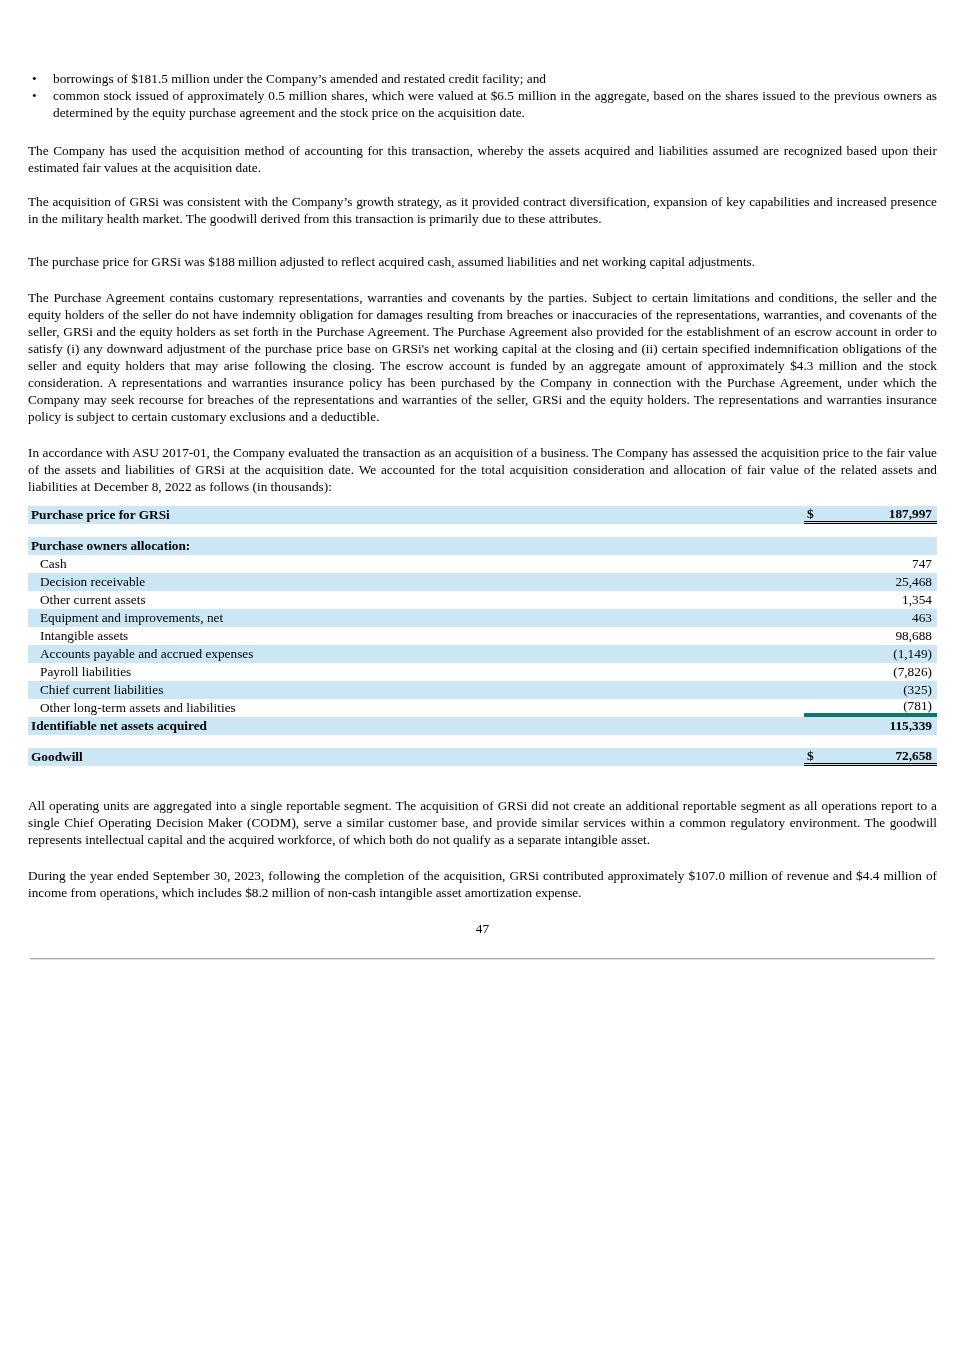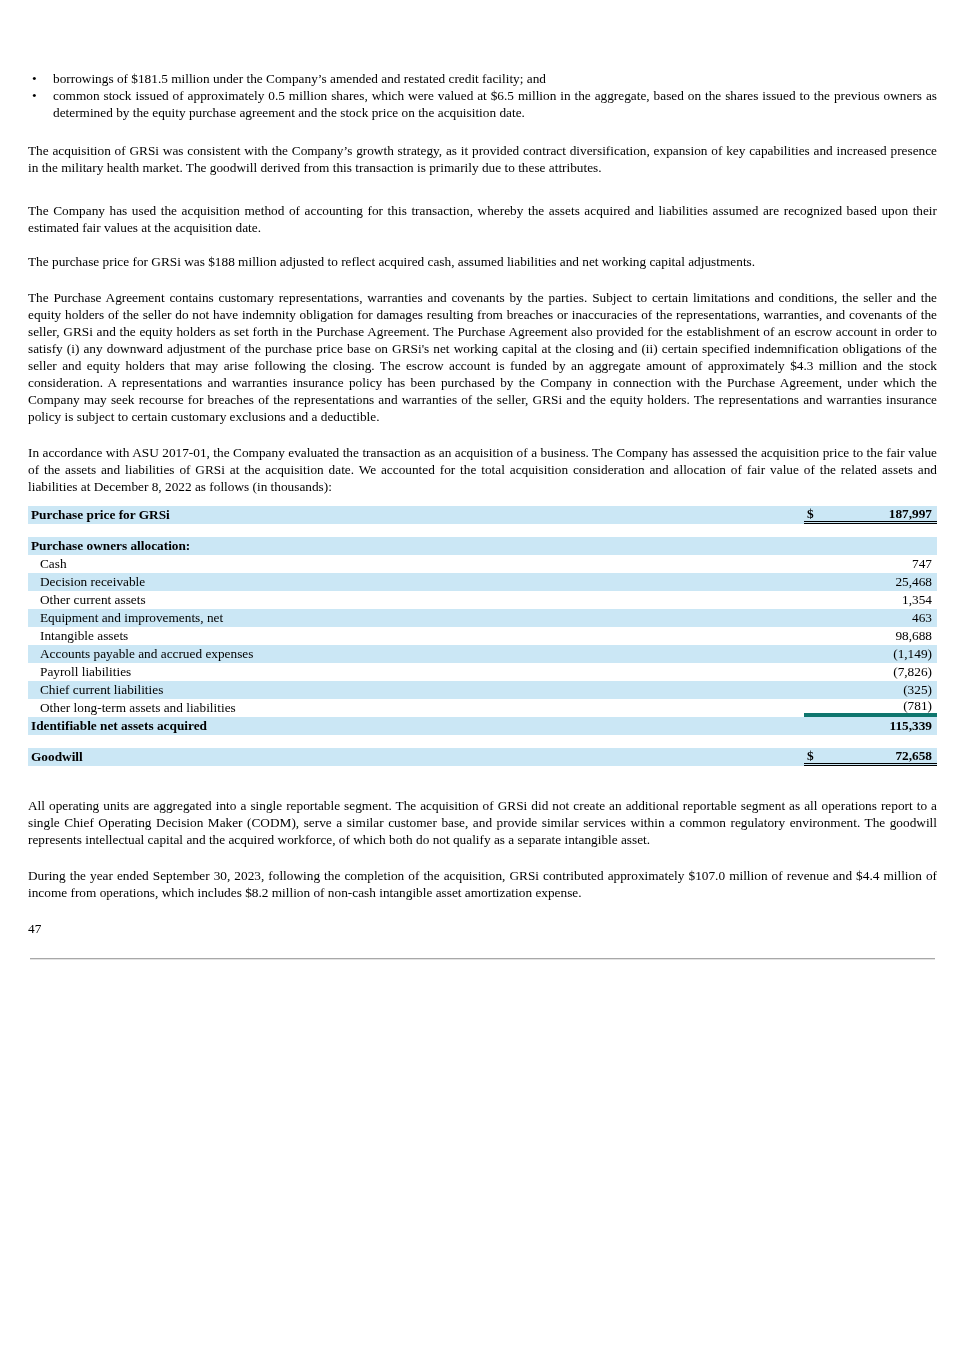--- a/index.html
+++ b/index.html
@@ -49,21 +49,21 @@
     align-self: stretch;
     display: flex; align-items: center;
   }
   .num .cur { flex: 0 0 auto; padding-left: 3px; }
   .num .amt { flex: 1 1 auto; text-align: right; padding-right: 5px; }
   .num.dbl { border-bottom: 3px double #000; }
   .num.sgl { border-bottom: 4px solid #0f766e; }
   .t-gap { height: 13px; }
 
   
-  .pagenum { line-height: 17px; }
+  .pagenum { text-align: center; line-height: 17px; }
   .footer-rule {
     margin: 21px 2px 0 2px;
     height: 2px;
     background: #a8a8a8;
     border-bottom: 1px solid #e3e3e3;
   }
 </style>
 </head>
 <body>
 
@@ -73,22 +73,22 @@
     <li>
       <span class="marker">•</span>
       <span>borrowings of $181.5 million under the Company’s amended and restated credit facility; and</span>
     </li>
     <li>
       <span class="marker">•</span>
       <span>common stock issued of approximately 0.5 million shares, which were valued at $6.5 million in the aggregate, based on the shares issued to the previous owners as determined by the equity purchase agreement and the stock price on the acquisition date.</span>
     </li>
   </ul>
 
+  <p class="para tight">The Company has used the acquisition method of accounting for this transaction, whereby the assets acquired and liabilities assumed are recognized based upon their estimated fair values at the acquisition date.</p>
   <p class="para" style="margin-bottom:26px">The acquisition of GRSi was consistent with the Company’s growth strategy, as it provided contract diversification, expansion of key capabilities and increased presence in the military health market. The goodwill derived from this transaction is primarily due to these attributes.</p>
-  <p class="para tight">The Company has used the acquisition method of accounting for this transaction, whereby the assets acquired and liabilities assumed are recognized based upon their estimated fair values at the acquisition date.</p>
   <p class="para">The purchase price for GRSi was $188 million adjusted to reflect acquired cash, assumed liabilities and net working capital adjustments.</p>
   <p class="para">The Purchase Agreement contains customary representations, warranties and covenants by the parties. Subject to certain limitations and conditions, the seller and the equity holders of the seller do not have indemnity obligation for damages resulting from breaches or inaccuracies of the representations, warranties, and covenants of the seller, GRSi and the equity holders as set forth in the Purchase Agreement. The Purchase Agreement also provided for the establishment of an escrow account in order to satisfy (i) any downward adjustment of the purchase price base on GRSi's net working capital at the closing and (ii) certain specified indemnification obligations of the seller and equity holders that may arise following the closing. The escrow account is funded by an aggregate amount of approximately $4.3 million and the stock consideration. A representations and warranties insurance policy has been purchased by the Company in connection with the Purchase Agreement, under which the Company may seek recourse for breaches of the representations and warranties of the seller, GRSi and the equity holders. The representations and warranties insurance policy is subject to certain customary exclusions and a deductible.</p>
   <p class="para pre-table">In accordance with ASU 2017-01, the Company evaluated the transaction as an acquisition of a business. The Company has assessed the acquisition price to the fair value of the assets and liabilities of GRSi at the acquisition date. We accounted for the total acquisition consideration and allocation of fair value of the related assets and liabilities at December 8, 2022 as follows (in thousands):</p>
 
   <div class="fin-table">
 
     <div class="t-row hl bold">
       <div class="lbl">Purchase price for GRSi</div>
       <div class="num dbl">
         <span class="cur">$</span>

